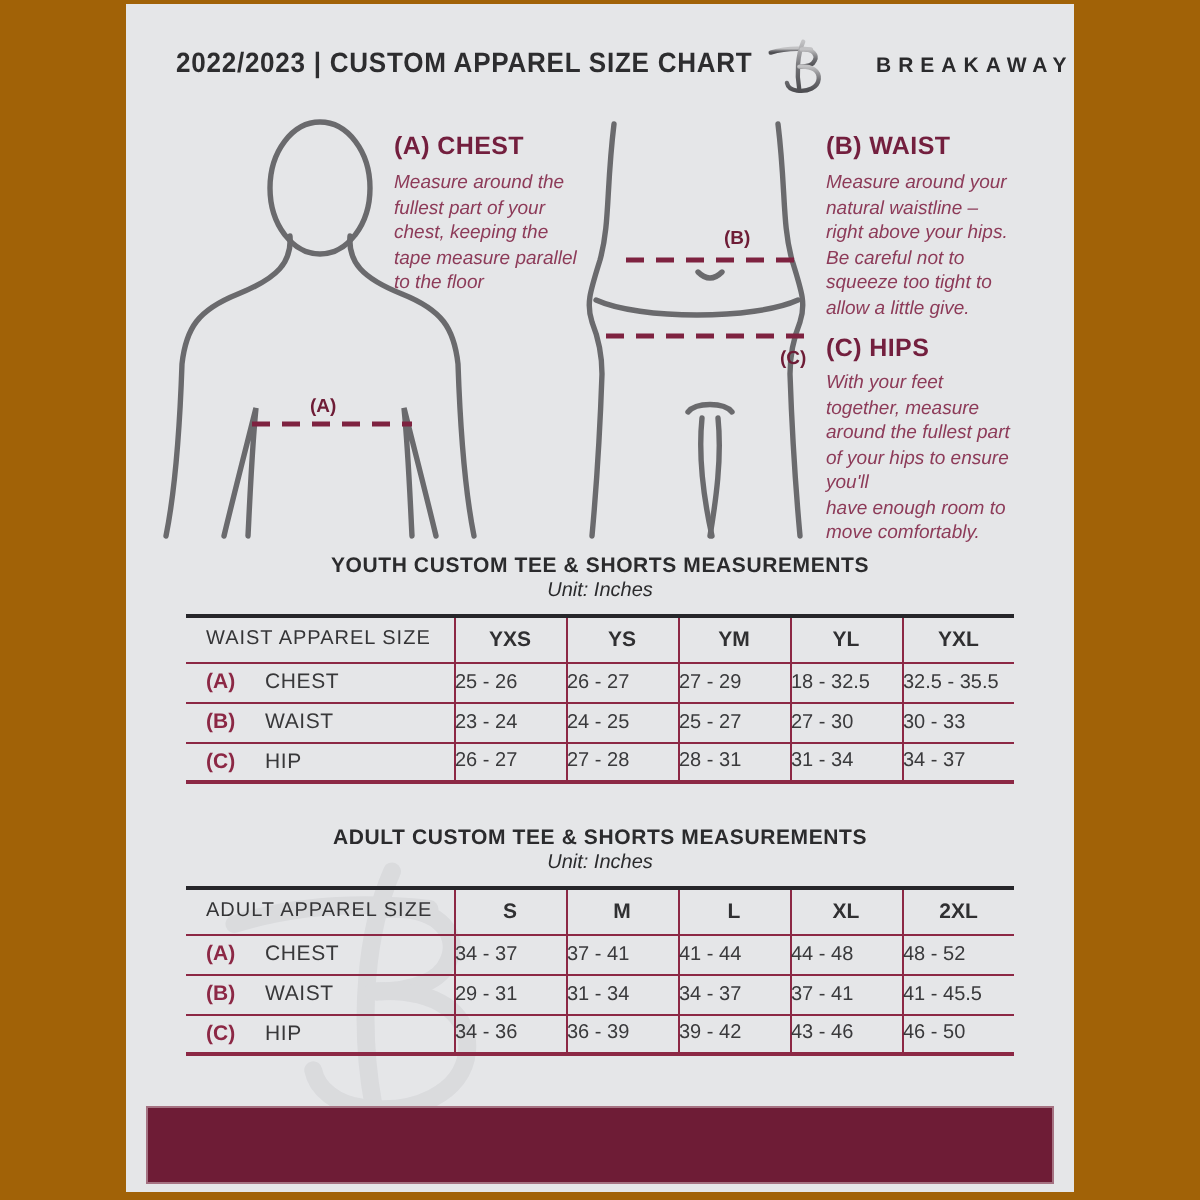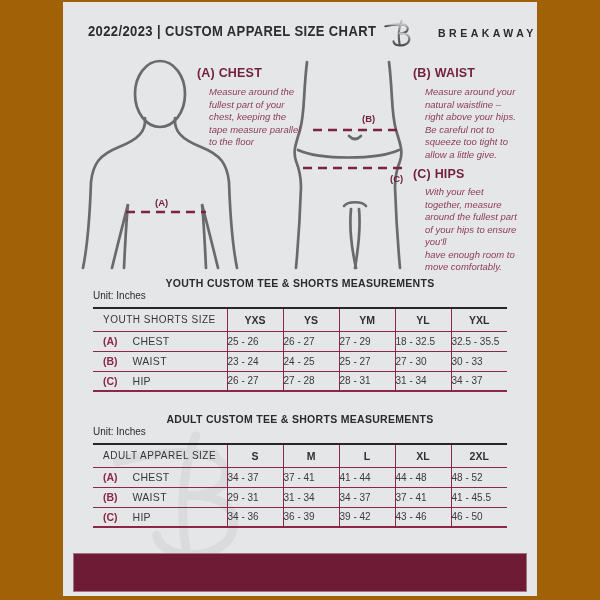--- a/index.html
+++ b/index.html
@@ -28,27 +28,27 @@
   
   .diagram{position:absolute;left:0;top:53px;width:474px;height:217px;}
   .body-line{fill:none;stroke:var(--outline);stroke-width:2.7;stroke-linecap:round;}
   .dash{fill:none;stroke:#7E2240;stroke-width:2.6;stroke-dasharray:9 6;}
   .marker{font:700 9.5px "Liberation Sans",sans-serif;fill:var(--maroon);}
 
   
   .guide-head{position:absolute;font-size:12.5px;font-weight:700;color:var(--heading);
     letter-spacing:.2px;white-space:nowrap;}
   .guide-desc{position:absolute;font-size:9.5px;font-style:italic;color:var(--desc);
-    line-height:12.5px;white-space:pre-line;margin-left:12px;}
+    line-height:12.5px;white-space:pre-line;}
 
   
   .section{position:absolute;left:30px;width:414px;}
   .sec-title{text-align:center;font-size:10.5px;font-weight:700;color:#2B2B2D;
     letter-spacing:.3px;}
-  .sec-unit{font-size:10px;color:#2B2B2D;
+  .sec-unit{text-align:center;font-size:10px;font-style:italic;color:#2B2B2D;
     margin-top:1px;}
   .size-table{width:414px;border-collapse:collapse;table-layout:fixed;margin-top:6px;
     border-top:2px solid #26262A;border-bottom:2px solid var(--line);}
   .size-table th,.size-table td{border-bottom:1.5px solid var(--line);}
   .size-table th+th,.size-table td+td{border-left:1.5px solid var(--line);}
   .size-table tr:last-child td{border-bottom:none;}
   .size-table th.label-col,.size-table td.label-col{width:134px;text-align:left;
     padding-left:10px;}
   .size-table th{height:23px;font-size:10.5px;font-weight:700;color:#303032;
     text-align:center;}
@@ -155,21 +155,21 @@
 have enough room to
 move comfortably.</div>
 
     <div class="section" style="top:275px">
       <div class="sec-title">YOUTH CUSTOM TEE &amp; SHORTS MEASUREMENTS</div>
       <div class="sec-unit">Unit: Inches</div>
       <div>
           <table class="size-table">
             <tbody>
               <tr>
-                <th class="label-col">YOUTH SHORTS SIZE</th>
+                <th class="label-col">WAIST APPAREL SIZE</th>
                 <th class="size-col">YXS</th>
                 <th class="size-col">YS</th>
                 <th class="size-col">YM</th>
                 <th class="size-col">YL</th>
                 <th class="size-col">YXL</th>
               </tr>
               <tr>
                 <td class="label-col"><span class="key">(A) </span><span class="lbl">CHEST</span></td>
                 <td>25 - 26</td>
                 <td>26 - 27</td>

